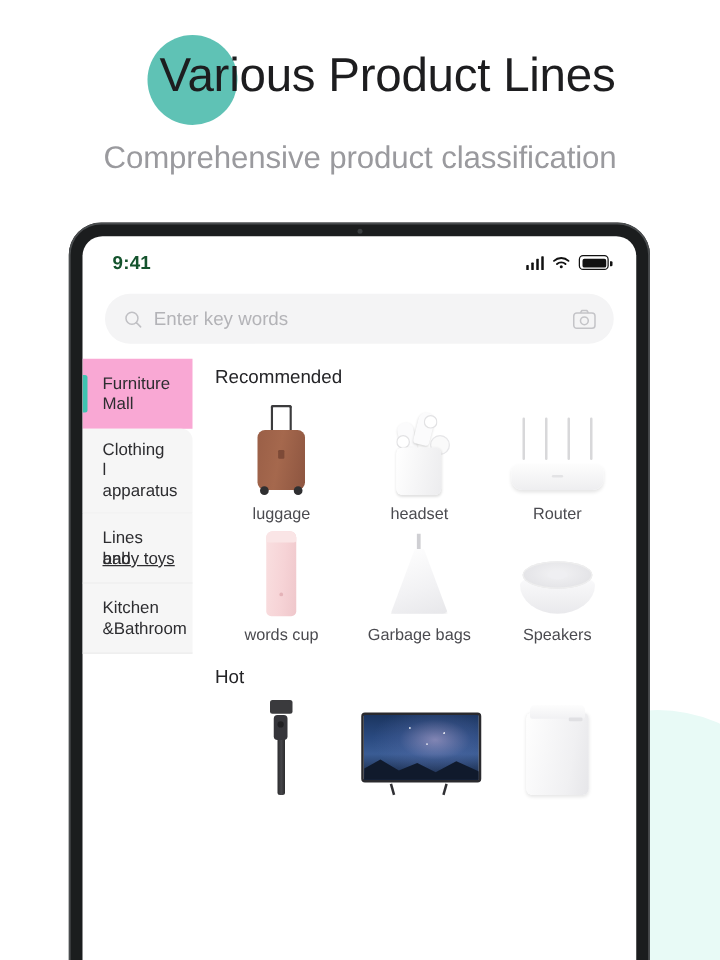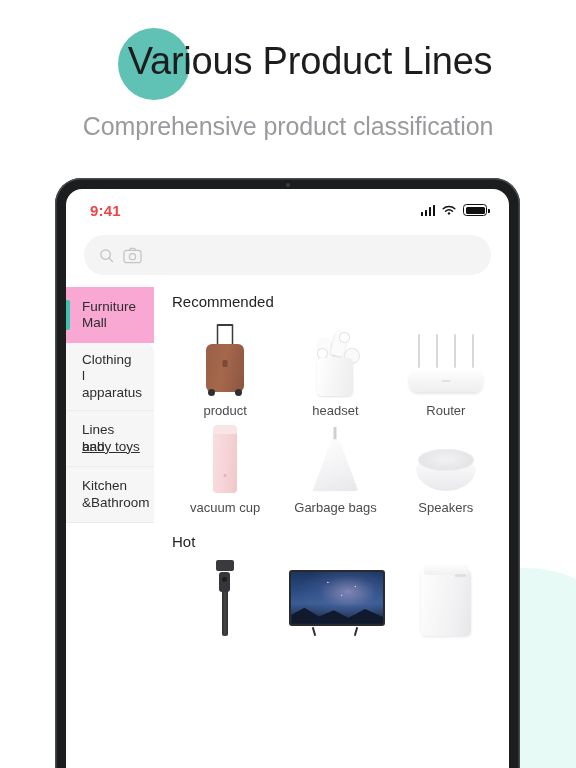--- a/index.html
+++ b/index.html
@@ -78,21 +78,21 @@
     overflow: hidden;
     position: relative;
   }
 
   
   .statusbar {
     height: 42px;
     display: flex; align-items: center; justify-content: space-between;
     padding: 0 22px 0 24px;
   }
-  .status-time { font-size: 15px; font-weight: 700; color: #ef4444; letter-spacing: 0.2px; }
+  .status-time { font-size: 15px; font-weight: 700; color: #14532d; letter-spacing: 0.2px; }
   .status-icons { display: flex; align-items: center; gap: 7px; }
   .signal { display: flex; align-items: flex-end; gap: 1.5px; height: 11px; }
   .signal i { display: block; width: 2.5px; background: #111; border-radius: 0.5px; }
   .signal i:nth-child(1) { height: 4px; }
   .signal i:nth-child(2) { height: 6px; }
   .signal i:nth-child(3) { height: 8.5px; }
   .signal i:nth-child(4) { height: 11px; }
   .battery {
     width: 24px; height: 12px;
     border: 1.5px solid #111; border-radius: 3.5px;
@@ -275,20 +275,21 @@
             </div>
         </div>
       </div>
 
       <div class="search-wrap">
         <div class="searchbar">
           <svg width="15" height="15" viewBox="0 0 16 16">
             <circle cx="7" cy="7" r="5.1" stroke="#c0c0c4" stroke-width="1.3" fill="none"></circle>
             <line x1="10.8" y1="10.8" x2="14.4" y2="14.4" stroke="#c0c0c4" stroke-width="1.3" stroke-linecap="round"></line>
           </svg>
+          <div class="search-ph">Enter key words</div>
           <svg width="19" height="17" viewBox="0 0 20 18">
             <rect x="1" y="3.6" width="18" height="13" rx="2.6" stroke="#c4c4c8" stroke-width="1.3" fill="none"></rect>
             <path d="M6.6 3.6l1.3-2.1h4.2l1.3 2.1" stroke="#c4c4c8" stroke-width="1.3" fill="none" stroke-linejoin="round"></path>
             <circle cx="10" cy="10.2" r="3.3" stroke="#c4c4c8" stroke-width="1.3" fill="none"></circle>
           </svg>
         </div>
       </div>
 
       <div class="content">
 
@@ -329,21 +330,21 @@
 
             <div class="cell">
               <div class="thumb">
                 <div class="luggage">
                   <div class="lug-handle"></div>
                   <div class="lug-body"></div>
                   <div class="lug-w l"></div>
                   <div class="lug-w r"></div>
                 </div>
               </div>
-              <div class="cap">product</div>
+              <div class="cap">luggage</div>
             </div>
 
             <div class="cell">
               <div class="thumb">
                 <div class="earbuds">
                   <div class="eb-disc"></div>
                   <div class="eb-bud eb-b1"></div>
                   <div class="eb-bud eb-b2"></div>
                   <div class="eb-tip eb-t1"></div>
                   <div class="eb-tip eb-t2"></div>
@@ -363,21 +364,21 @@
                   <div class="rt-base"></div>
                 </div>
               </div>
               <div class="cap">Router</div>
             </div>
 
             <div class="cell">
               <div class="thumb">
                 <div class="vacuum"></div>
               </div>
-              <div class="cap">vacuum cup</div>
+              <div class="cap">words cup</div>
             </div>
 
             <div class="cell">
               <div class="thumb">
                 <div class="garbage">
                   <div class="gb-top"></div>
                   <div class="gb-body"></div>
                 </div>
               </div>
               <div class="cap">Garbage bags</div>

